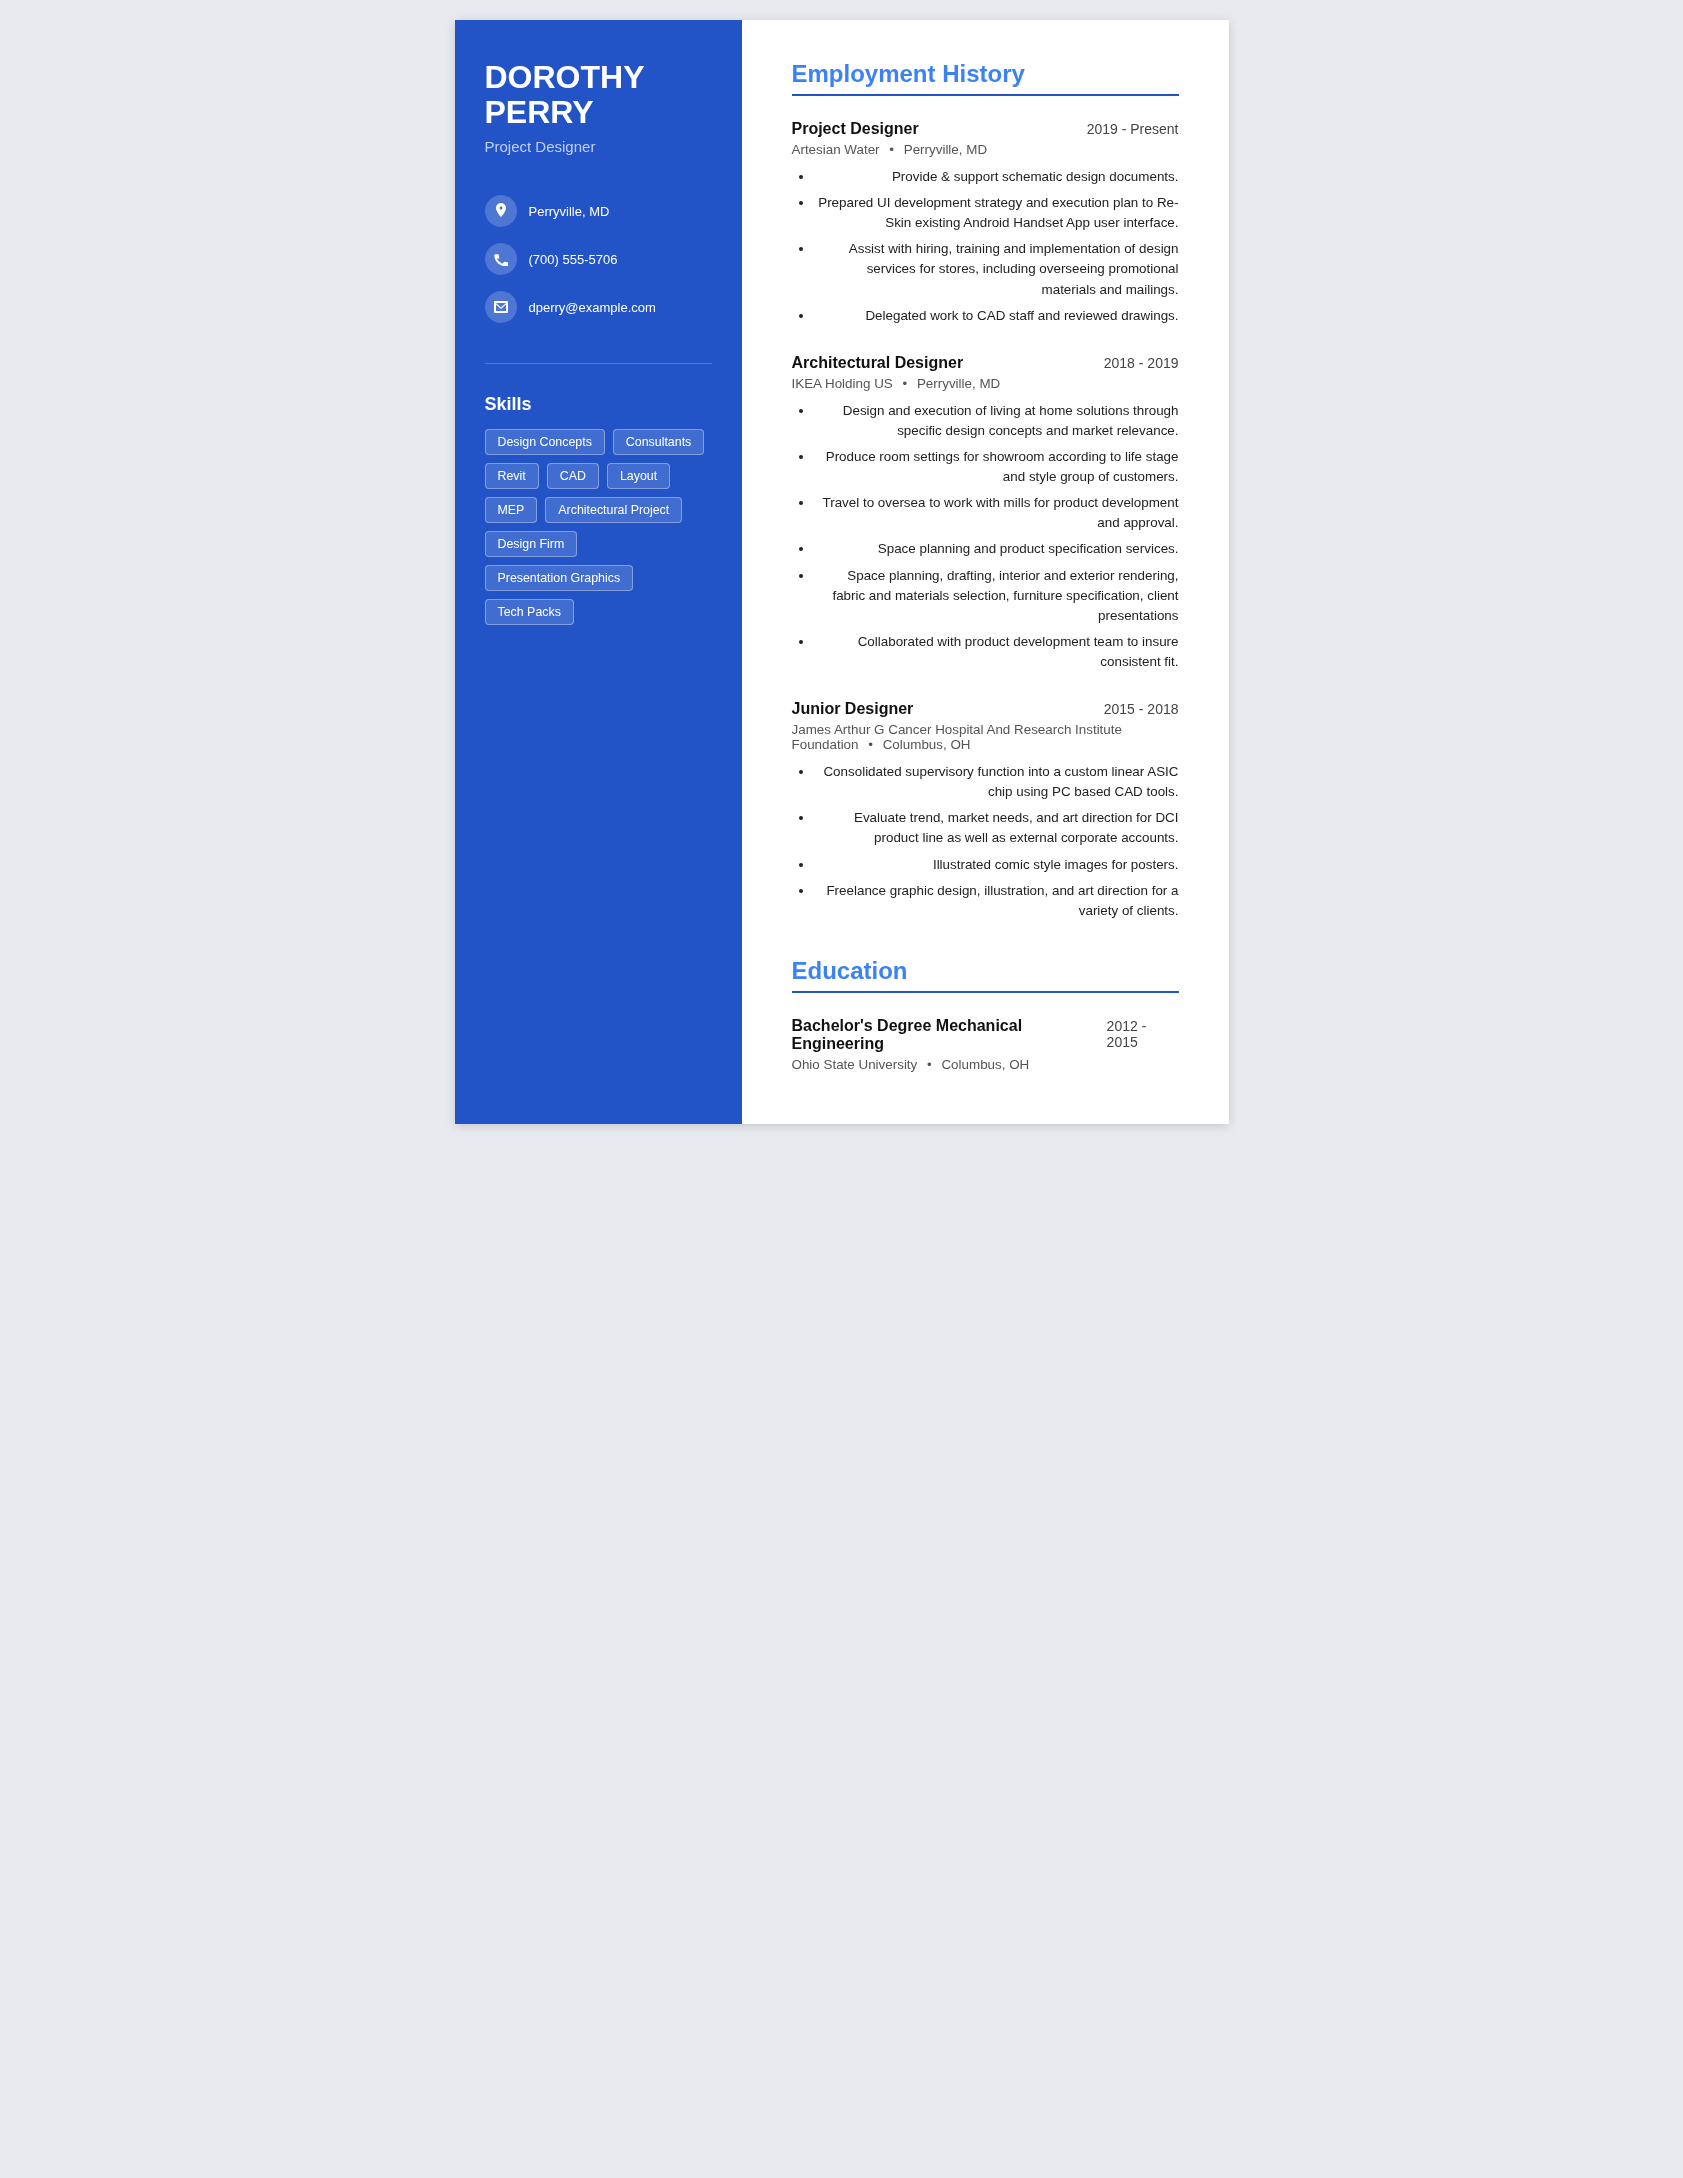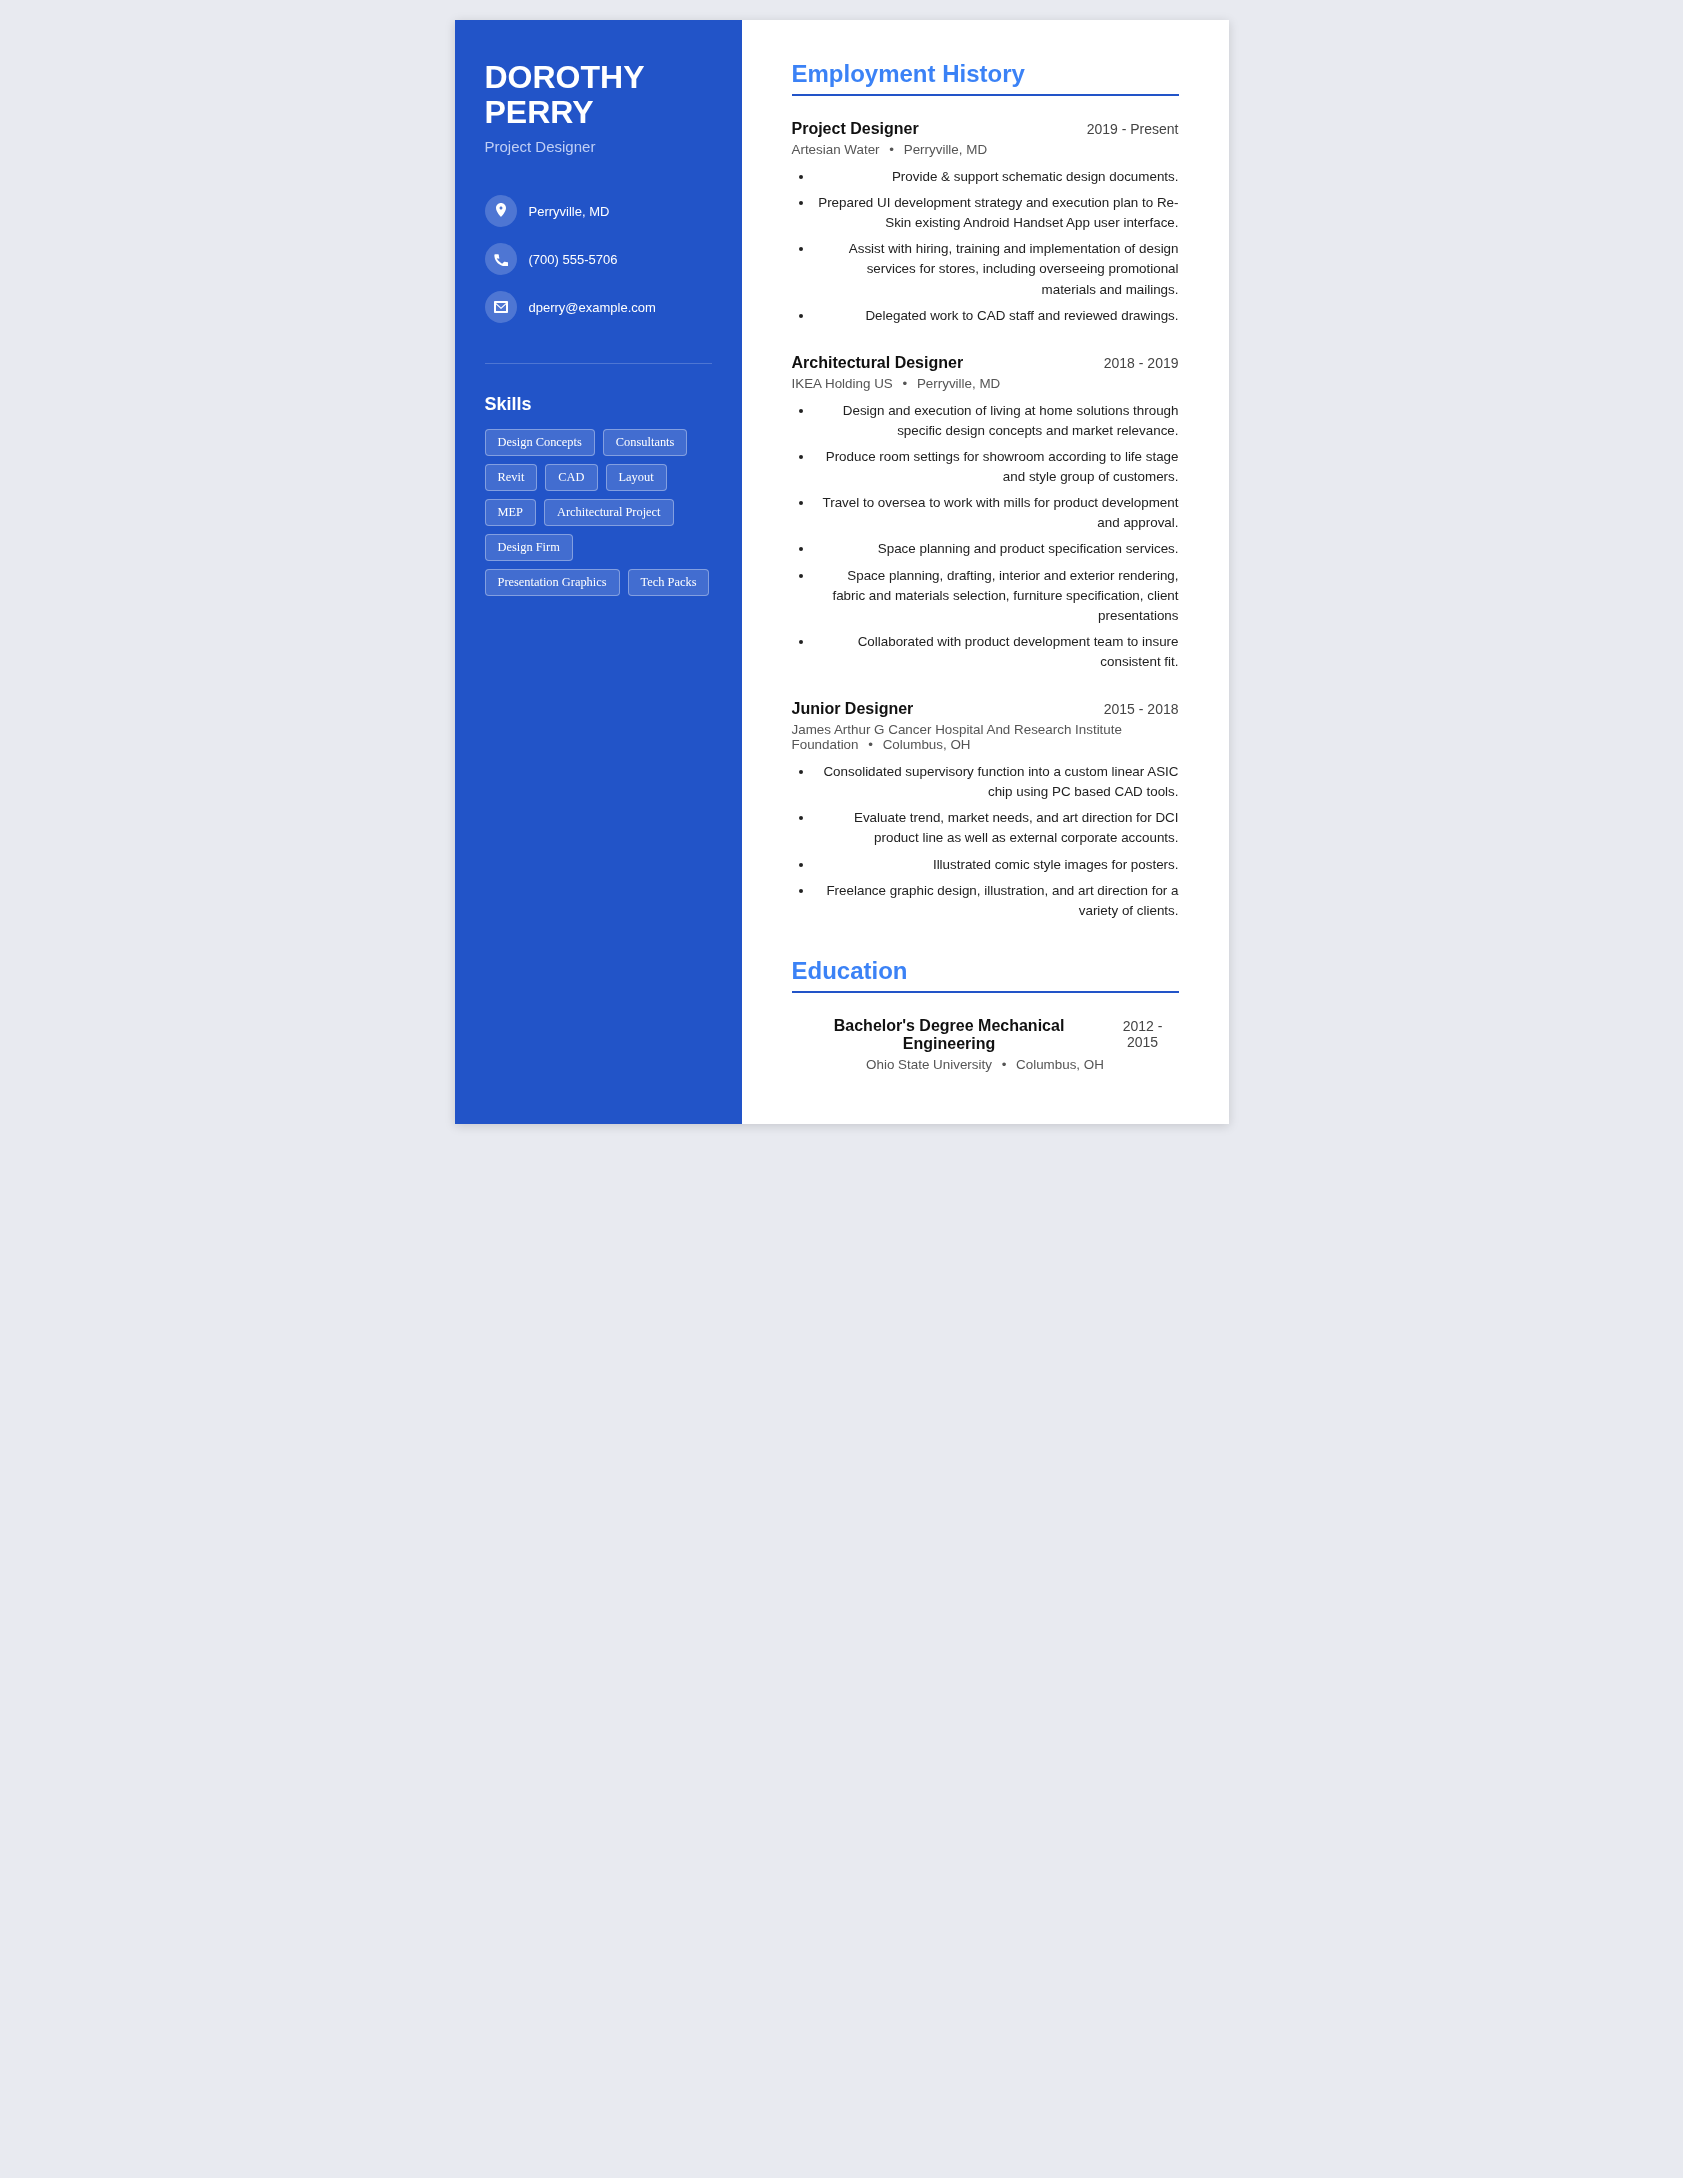--- a/index.html
+++ b/index.html
@@ -82,21 +82,20 @@
       flex-wrap: wrap;
       gap: 8px;
     }
     .skill-tag {
       background: rgba(255,255,255,0.15);
       border: 1px solid rgba(255,255,255,0.35);
       color: white;
       font-size: 12.4px;
       padding: 5px 12px;
       border-radius: 4px;
-      font-family: Liberation Serif, serif;
     }
     
     .main {
       flex: 1;
       padding: 40px 50px 40px 50px;
       background: white;
     }
     .section-title {
       font-size: 24px;
       font-weight: 700;
@@ -140,21 +139,20 @@
       color: #222;
       margin-bottom: 6px;
       line-height: 1.5;
       text-align: right;
     }
     .section-gap {
       margin-bottom: 36px;
     }
     .edu-block {
       margin-bottom: 12px;
-      text-align: center;
     }
   </style>
 </head>
 <body>
 
 <div class="resume">
 
   <div class="sidebar">
     <div class="sidebar-name">
       <span>DOROTHY</span><br>

